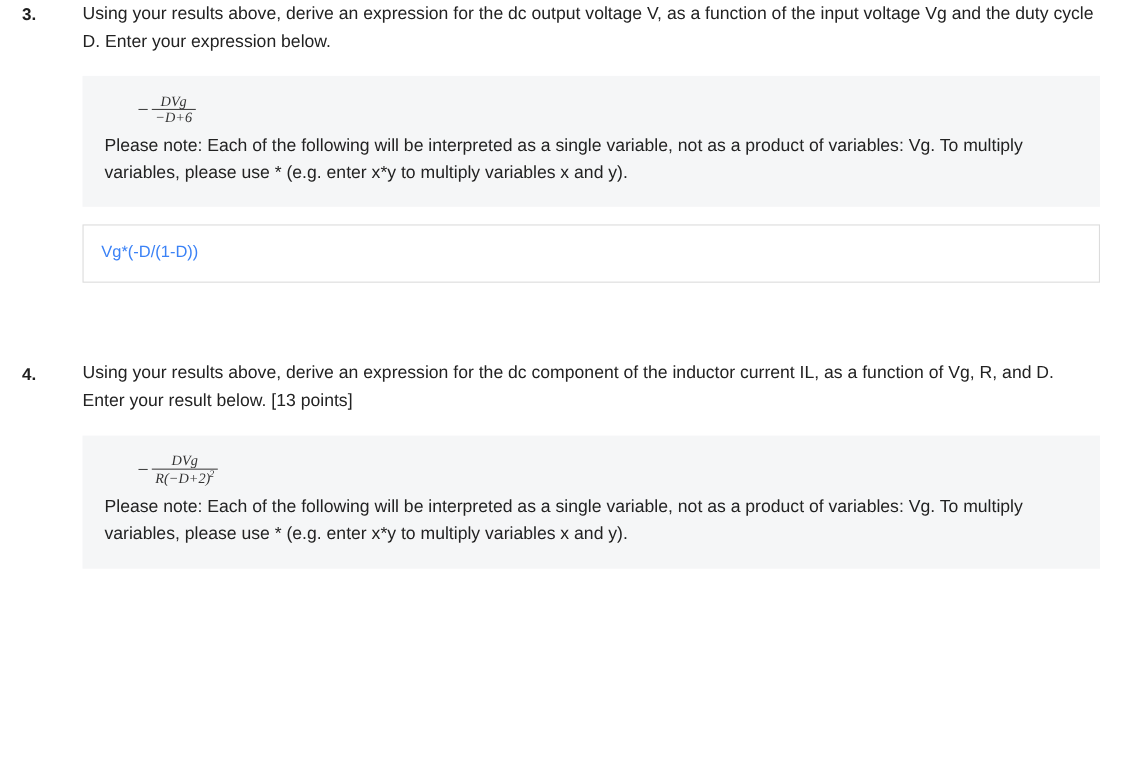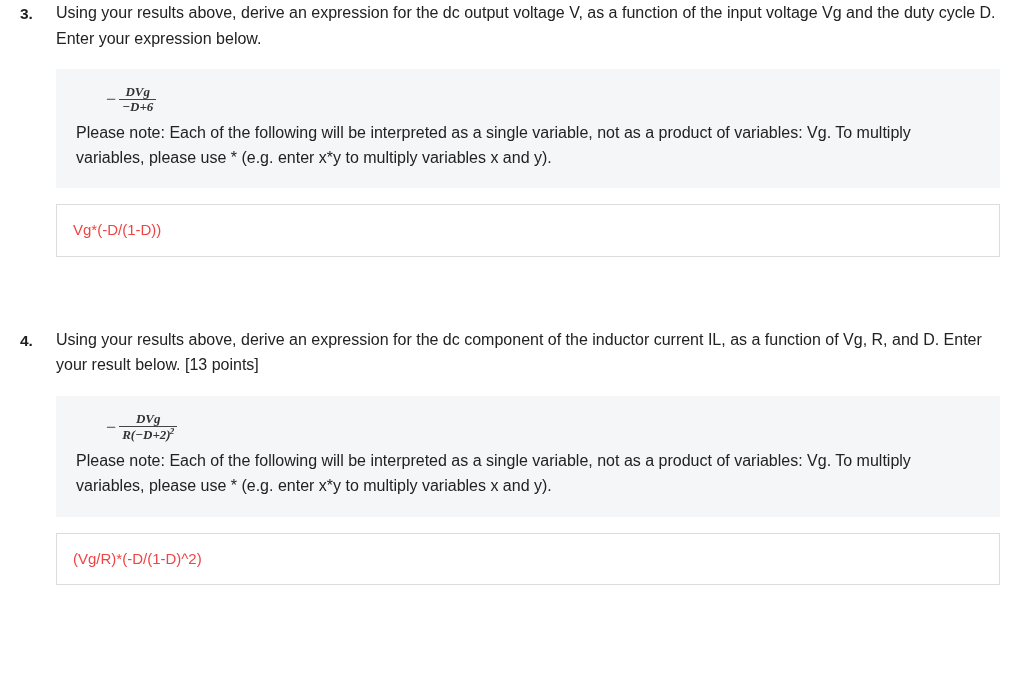--- a/index.html
+++ b/index.html
@@ -24,20 +24,21 @@
   .q-number {
     width: 36px;
     flex-shrink: 0;
     font-weight: 700;
     padding-top: 2px;
     font-size: 15.5px;
   }
   .q-body {
     flex: 1;
     padding-right: 4px;
+    margin-left: 19px;
   }
   .q-body p.prompt {
     margin: 0 0 6px 0;
     font-size: 16px;
     line-height: 1.6;
     color: #222;
   }
   .hintbox {
     background: #f5f6f7;
     padding: 16px 20px 18px 20px;
@@ -59,42 +60,41 @@
     font-size: 18px;
     vertical-align: middle;
     padding-right: 3px;
   }
   .frac {
     display: inline-block;
     vertical-align: middle;
     text-align: center;
     font-size: 13px;
     line-height: 1.1;
-    font-weight: bold;
   }
   .frac .num {
     display: block;
     border-bottom: 1px solid #444;
     padding: 0 3px;
   }
   .frac .den {
     display: block;
     padding: 0 3px 0 3px;
   }
   .frac .sup {
     font-size: 9px;
     vertical-align: super;
     margin-left: -1px;
   }
   .answerbox {
     border: 1px solid #dcdcdc;
     padding: 14px 16px;
     margin-top: 16px;
     font-size: 15px;
-    color: #ef4444;
+    color: #3b82f6;
     font-family: Arial, sans-serif;
     background: #fff;
   }
   .gap {
     height: 70px;
   }
 </style>
 </head>
 <body>
 
@@ -131,19 +131,16 @@
       <div class="hintbox">
         <div class="formula">
           <span class="minus">−</span><span class="frac">
             <span class="num">DVg</span>
             <span class="den"><span>R(−D+2)</span><span class="sup">2</span></span>
           </span>
         </div>
         <div>Please note: Each of the following will be interpreted as a single variable, not as a product of variables: Vg. To multiply variables, please use * (e.g. enter x*y to multiply variables x and y).</div>
       </div>
 
-      <div class="answerbox">
-        <span>(Vg/R)*(-D/(1-D)^2)</span>
-      </div>
     </div>
   </div>
 
 </div>
 
 </body></html>

